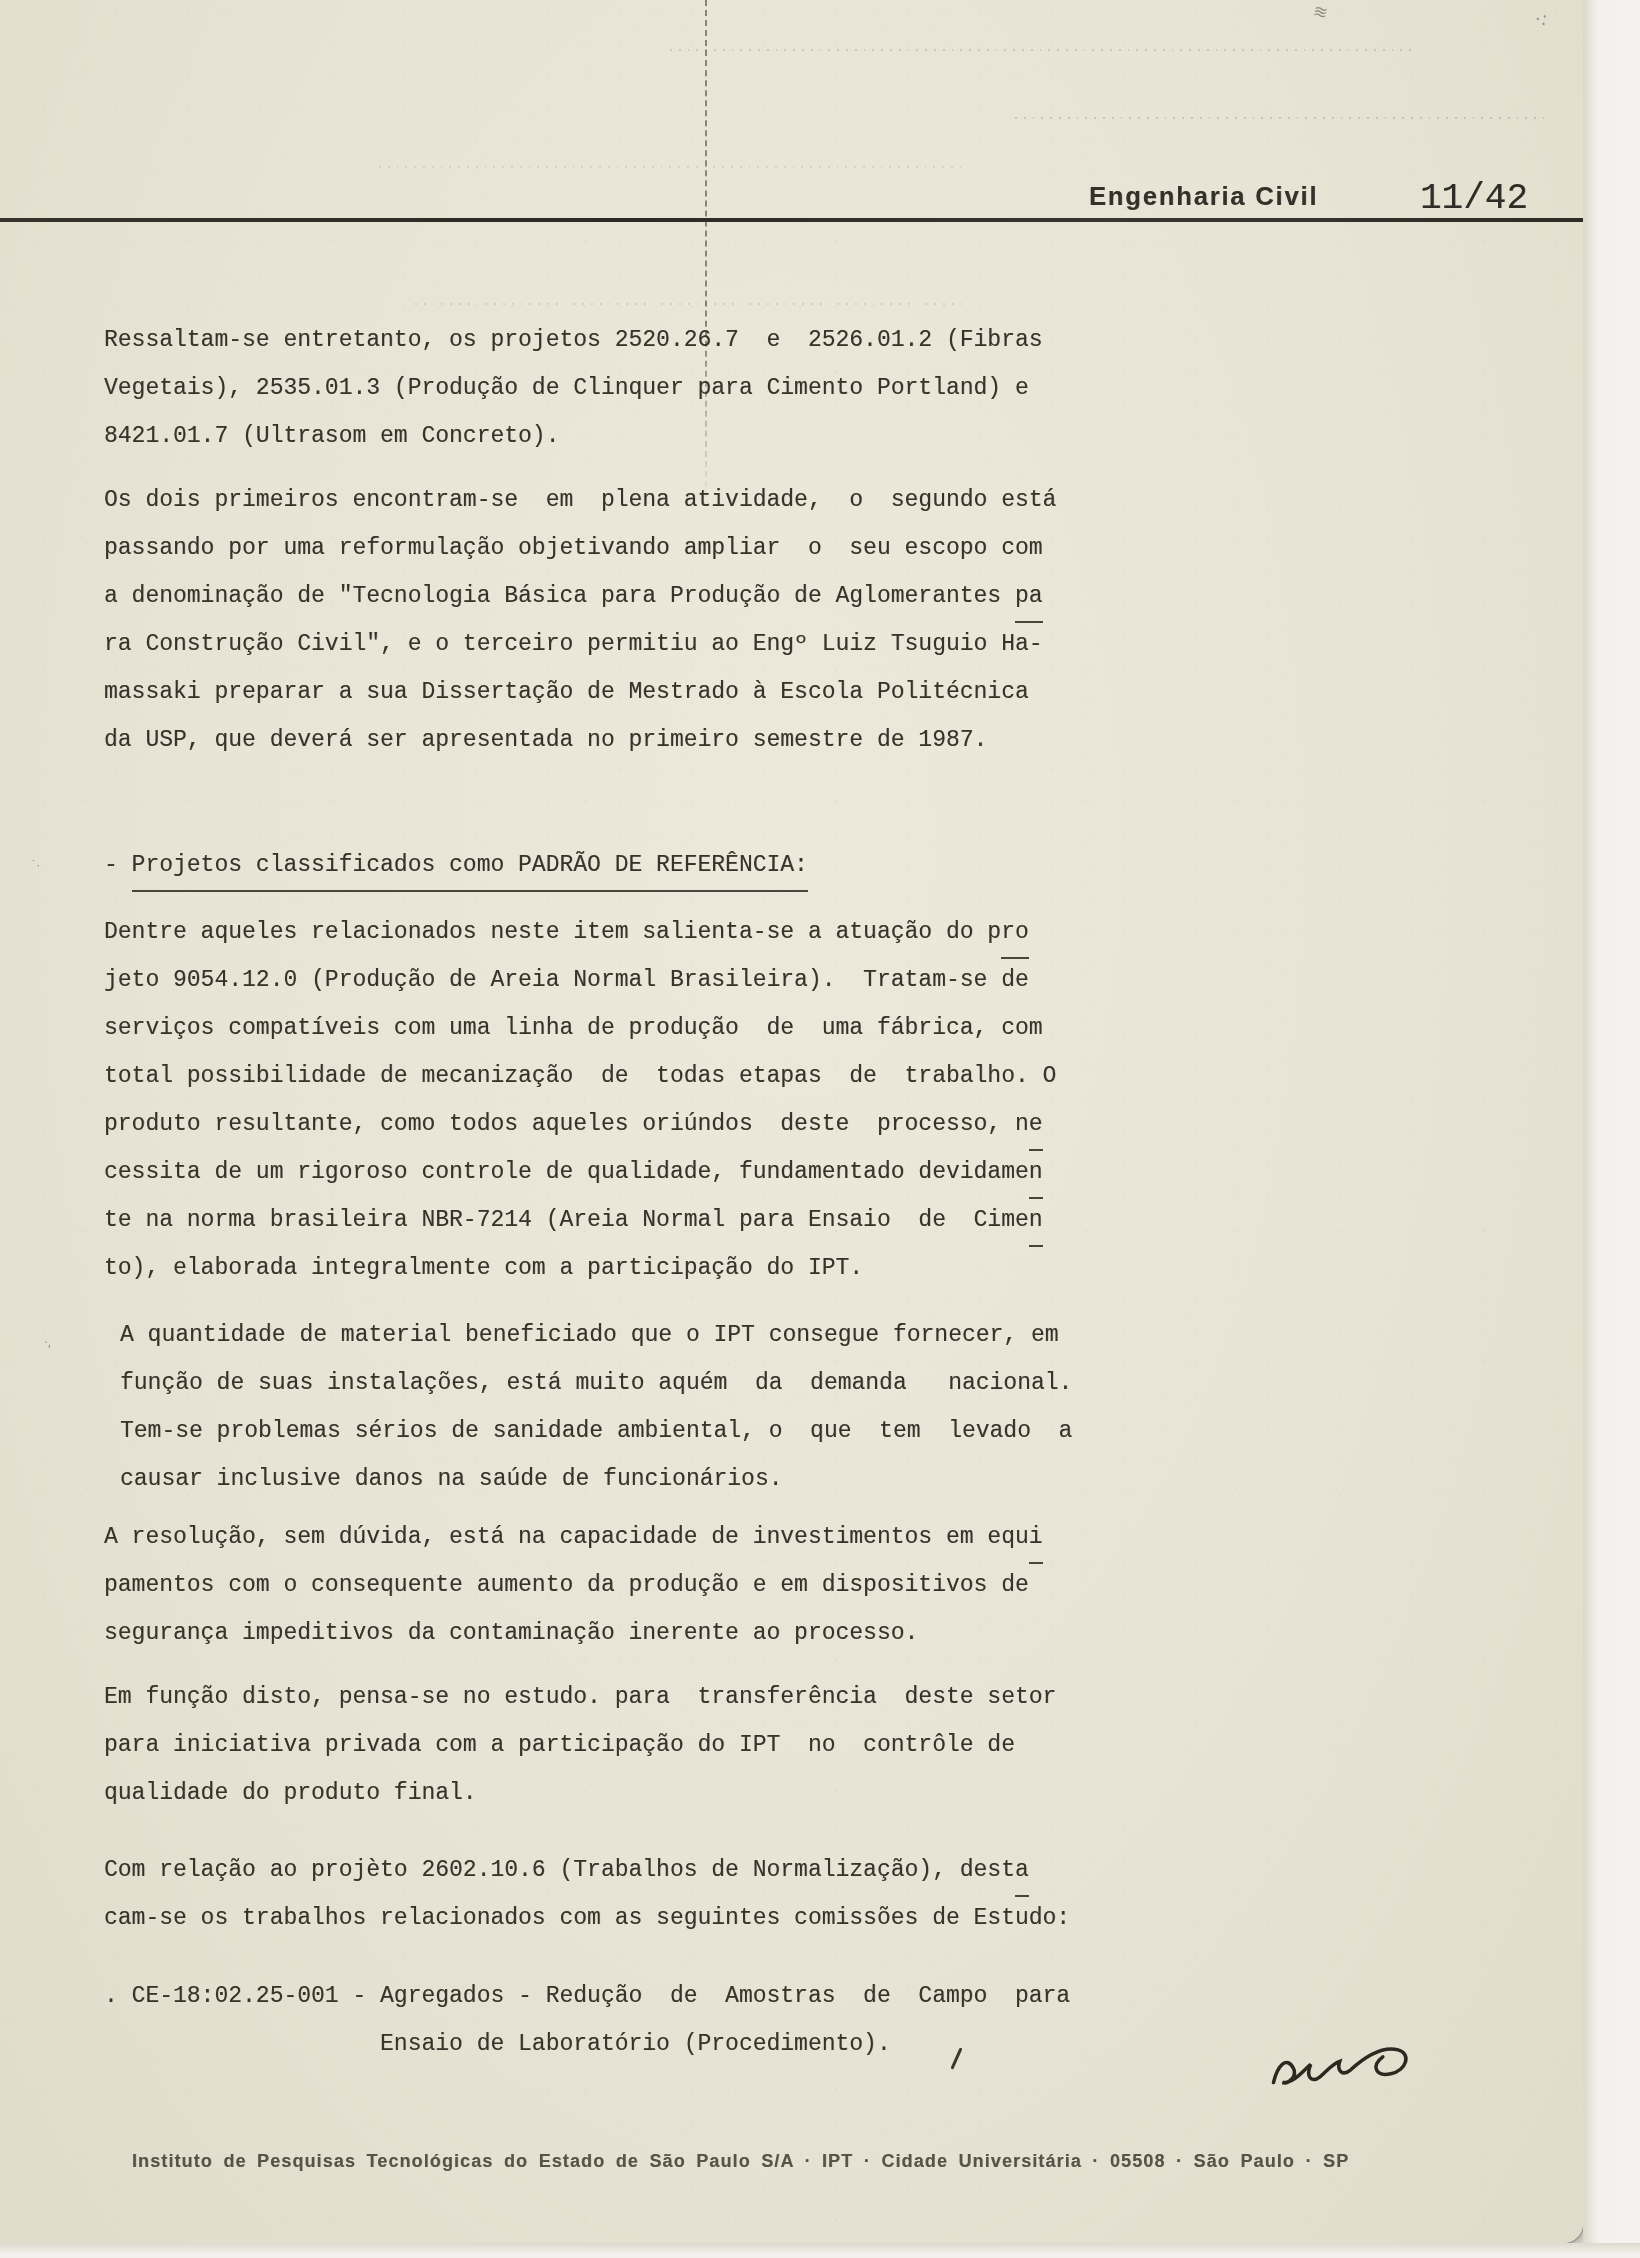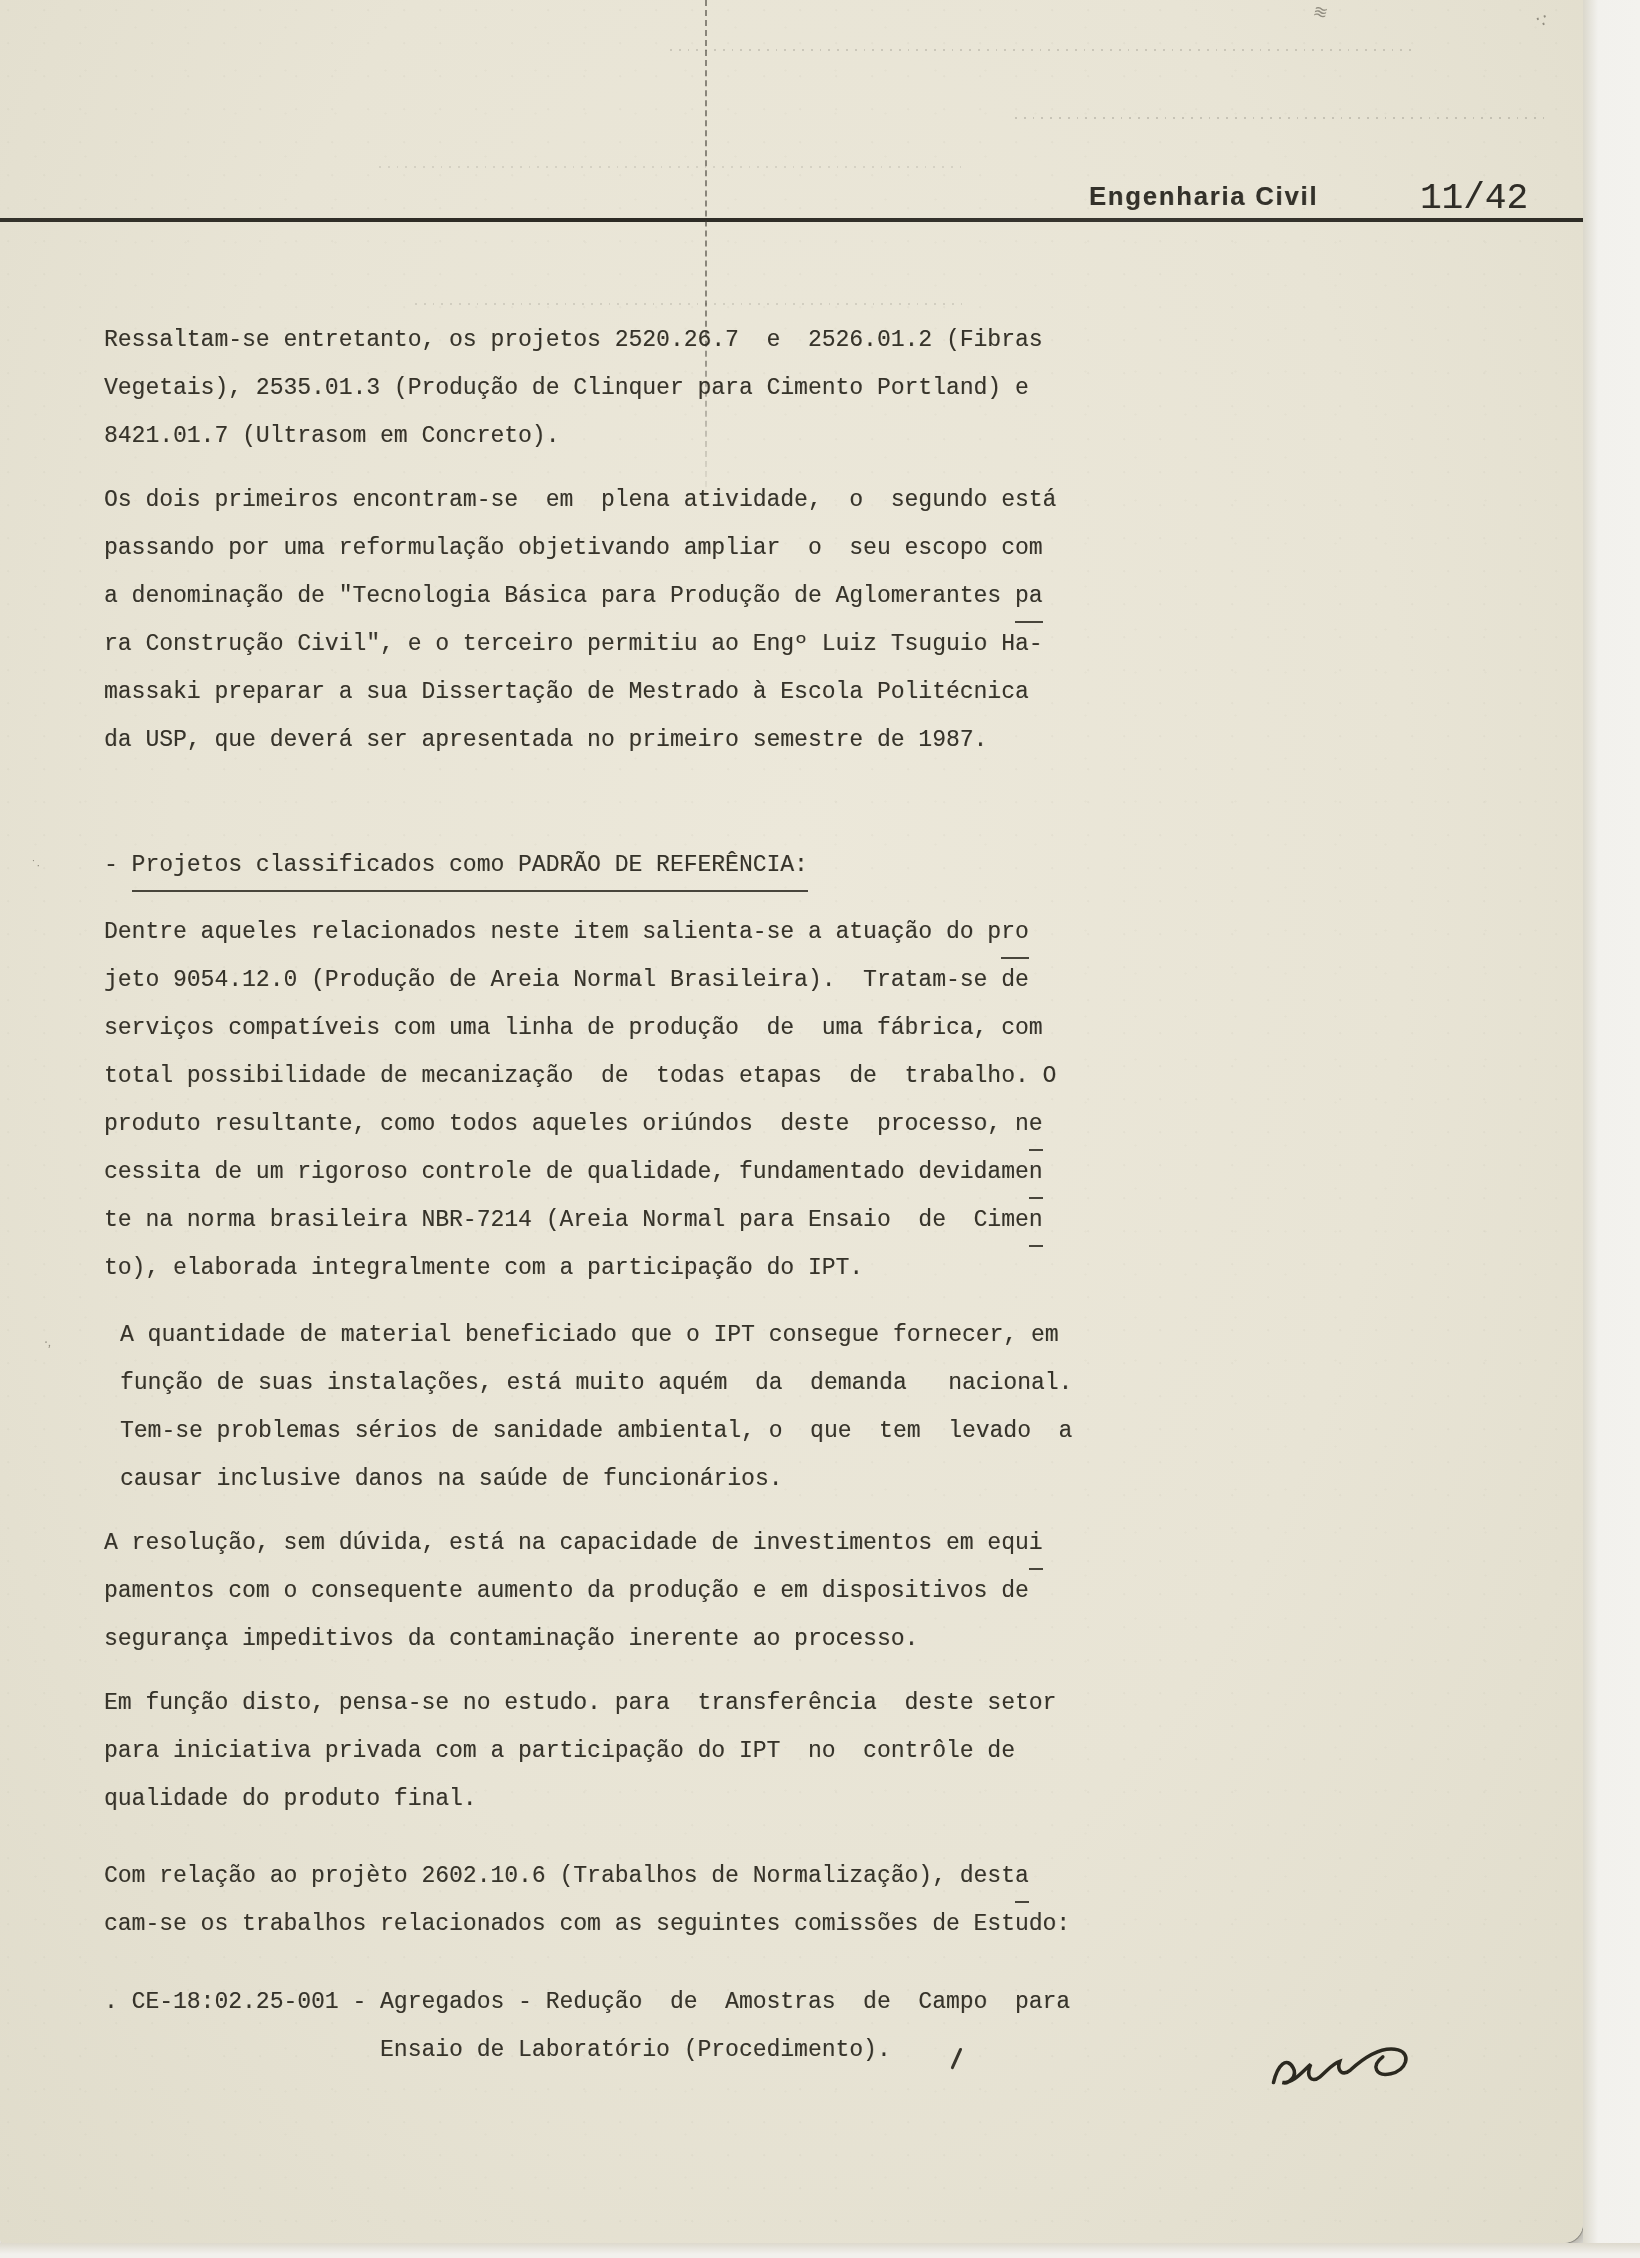--- a/index.html
+++ b/index.html
@@ -69,21 +69,21 @@
     font-family:"Liberation Mono","DejaVu Sans Mono",monospace;
     font-size:23px;line-height:48px;color:#36332a;
     text-shadow:0.4px 0.4px 0 rgba(54,51,42,0.33);
     white-space:pre;
   }
   .block{margin:0;}
   .b1{margin-top:16px;}
   .b2{margin-top:77px;}
   .b3{margin-top:19px;}
   .b4{margin-top:18.5px;margin-left:16px;}
-  .b5{margin-top:16px;}
+  .b5{margin-top:10px;}
   .b6{margin-top:16px;}
   .b7{margin-top:29px;}
   .b8{margin-top:30px;}
   .u{border-bottom:2.6px solid rgba(54,51,42,0.9);padding-bottom:12px;}
   
   .signature{position:absolute;left:1263px;top:2034px;transform:rotate(-6deg);}
   
   .footer{
     position:absolute;left:132px;top:2149px;
     font-family:"Liberation Sans",sans-serif;font-weight:bold;
@@ -124,19 +124,20 @@
 
   <div class="body-text" id="body-text"><div class="block paragraph b0"><div class="line"><span>Ressaltam-se entretanto, os projetos 2520.26.7  e  2526.01.2 (Fibras</span></div><div class="line"><span>Vegetais), 2535.01.3 (Produção de Clinquer para Cimento Portland) e</span></div><div class="line"><span>8421.01.7 (Ultrasom em Concreto).</span></div></div><div class="block paragraph b1"><div class="line"><span>Os dois primeiros encontram-se  em  plena atividade,  o  segundo está</span></div><div class="line"><span>passando por uma reformulação objetivando ampliar  o  seu escopo com</span></div><div class="line"><span>a denominação de "Tecnologia Básica para Produção de Aglomerantes </span><span class="u">pa</span></div><div class="line"><span>ra Construção Civil", e o terceiro permitiu ao Engº Luiz Tsuguio Ha-</span></div><div class="line"><span>massaki preparar a sua Dissertação de Mestrado à Escola Politécnica</span></div><div class="line"><span>da USP, que deverá ser apresentada no primeiro semestre de 1987.</span></div></div><div class="block heading b2"><div class="line"><span>- </span><span class="u">Projetos classificados como PADRÃO DE REFERÊNCIA:</span></div></div><div class="block paragraph b3"><div class="line"><span>Dentre aqueles relacionados neste item salienta-se a atuação do p</span><span class="u">ro</span></div><div class="line"><span>jeto 9054.12.0 (Produção de Areia Normal Brasileira).  Tratam-se de</span></div><div class="line"><span>serviços compatíveis com uma linha de produção  de  uma fábrica, com</span></div><div class="line"><span>total possibilidade de mecanização  de  todas etapas  de  trabalho. O</span></div><div class="line"><span>produto resultante, como todos aqueles oriúndos  deste  processo, n</span><span class="u">e</span></div><div class="line"><span>cessita de um rigoroso controle de qualidade, fundamentado devidame</span><span class="u">n</span></div><div class="line"><span>te na norma brasileira NBR-7214 (Areia Normal para Ensaio  de  Cime</span><span class="u">n</span></div><div class="line"><span>to), elaborada integralmente com a participação do IPT.</span></div></div><div class="block paragraph b4"><div class="line"><span>A quantidade de material beneficiado que o IPT consegue fornecer, em</span></div><div class="line"><span>função de suas instalações, está muito aquém  da  demanda   nacional.</span></div><div class="line"><span>Tem-se problemas sérios de sanidade ambiental, o  que  tem  levado  a</span></div><div class="line"><span>causar inclusive danos na saúde de funcionários.</span></div></div><div class="block paragraph b5"><div class="line"><span>A resolução, sem dúvida, está na capacidade de investimentos em equ</span><span class="u">i</span></div><div class="line"><span>pamentos com o consequente aumento da produção e em dispositivos de</span></div><div class="line"><span>segurança impeditivos da contaminação inerente ao processo.</span></div></div><div class="block paragraph b6"><div class="line"><span>Em função disto, pensa-se no estudo. para  transferência  deste setor</span></div><div class="line"><span>para iniciativa privada com a participação do IPT  no  contrôle de</span></div><div class="line"><span>qualidade do produto final.</span></div></div><div class="block paragraph b7"><div class="line"><span>Com relação ao projèto 2602.10.6 (Trabalhos de Normalização), dest</span><span class="u">a</span></div><div class="line"><span>cam-se os trabalhos relacionados com as seguintes comissões de Estudo:</span></div></div><div class="block list-item b8"><div class="line"><span>. CE-18:02.25-001 - Agregados - Redução  de  Amostras  de  Campo  para</span></div><div class="line"><span>                    Ensaio de Laboratório (Procedimento).</span></div></div></div>
 
   <div class="signature">
     <svg width="168" height="55" viewBox="0 0 190 62">
       <path d="M10,46 c7,-20 18,-28 24,-14 c4,9 -7,18 -14,15 c12,3 25,-11 34,-17 c-7,13 -2,22 9,15 c9,-6 15,-13 24,-15 c-5,11 2,17 11,11 c15,-11 37,-24 56,-17 c15,6 7,24 -11,26 c-17,2 -22,-11 -7,-20" fill="none" stroke="#2b2920" stroke-width="4" stroke-linecap="round"></path>
     </svg>
   </div>
 
   <div class="footer">
+    <div>Instituto de Pesquisas Tecnológicas do Estado de São Paulo S/A · IPT · Cidade Universitária · 05508 · São Paulo · SP</div>
   </div>
 
 </div>
 
 <div class="scan-right"></div>
 <div class="scan-bottom"></div>
 
 
 </body></html>

